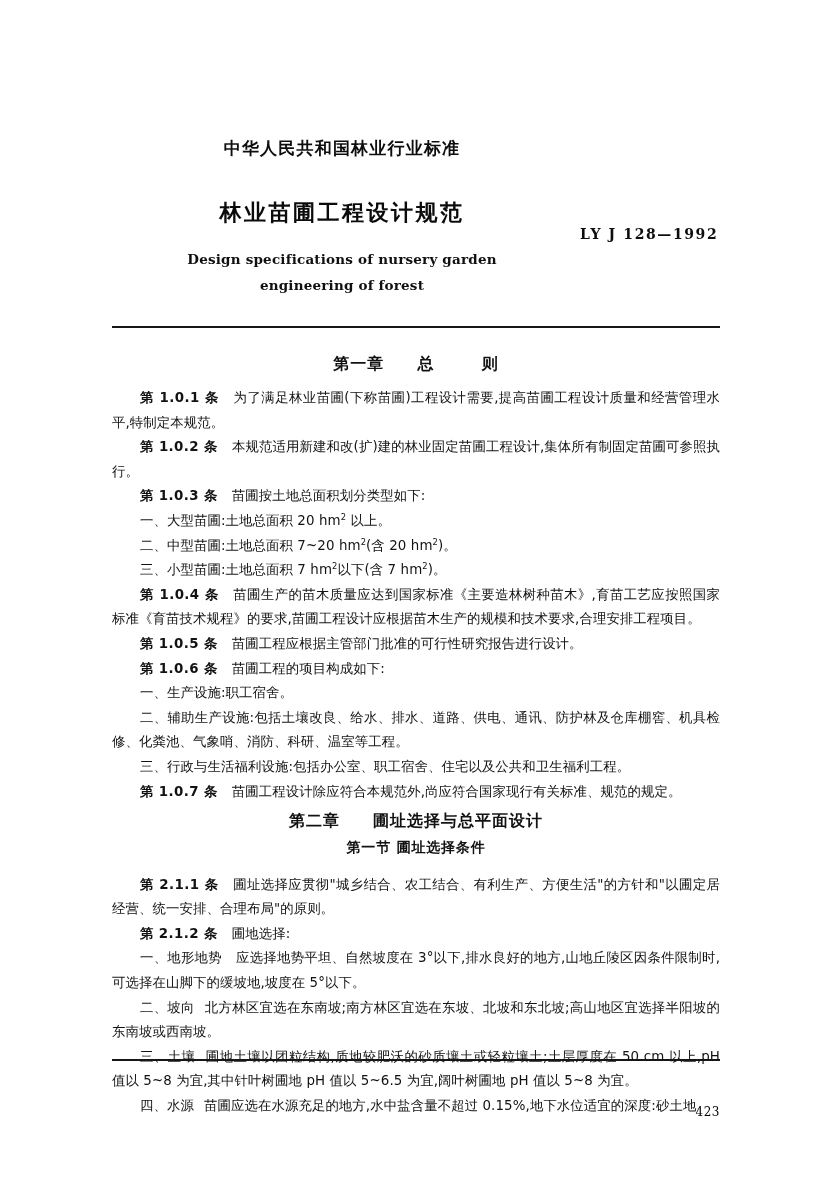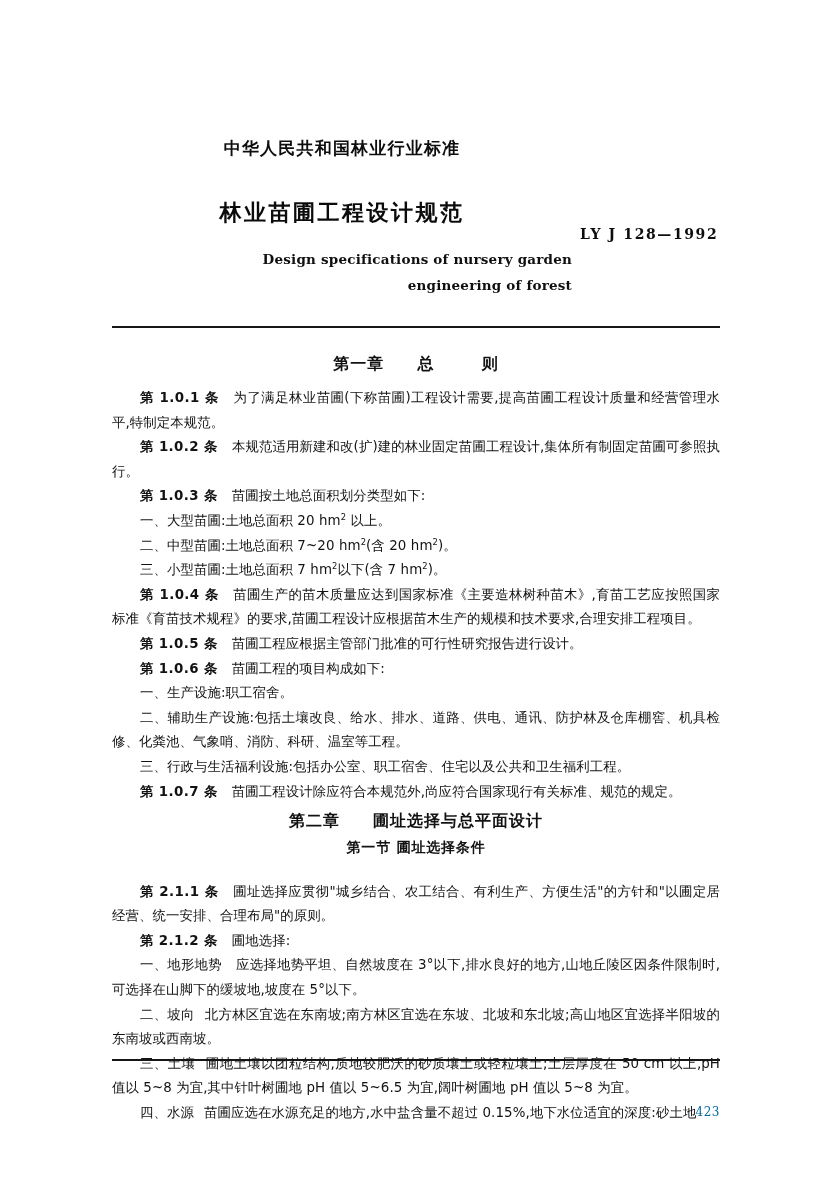--- a/index.html
+++ b/index.html
@@ -64,21 +64,21 @@
     font-weight: bold;
     letter-spacing: 1.6px;
     white-space: nowrap;
     color: #0d0d0d;
   }
   .std-title-en {
     position: absolute;
     left: 0;
     top: 246px;
     width: 460px;
-    text-align: right;
+    text-align: center;
     font-family: "DejaVu Serif", "Liberation Serif", serif;
     font-size: 13.5px;
     font-weight: bold;
     letter-spacing: 0.2px;
     line-height: 26px;
     color: #101010;
   }
   .std-title-en .en-line { display: block; }
 
   .rule-top {
@@ -109,21 +109,21 @@
     line-height: 24px;
   }
   .chapter-head .gap { display: inline-block; width: 20px; }
   .chapter-head .gap-wide { display: inline-block; width: 34px; }
 
   .section-head {
     text-align: center;
     font-size: 14px;
     font-weight: bold;
     letter-spacing: 0.8px;
-    margin: 0 0 15px 0;
+    margin: 0 0 8px 0;
     line-height: 24.6px;
   }
 
   p.para {
     margin: 0;
     text-align: justify;
     text-justify: inter-character;
     text-indent: 28px;
     line-height: 24.6px;
     letter-spacing: 0.1px;
@@ -186,21 +186,21 @@
     white-space: nowrap;
     color: #101010;
   }
   .page-number {
     position: absolute;
     right: 0;
     top: 1105px;
     font-family: "DejaVu Serif", "Liberation Serif", serif;
     font-size: 12px;
     letter-spacing: 0.5px;
-    color: #0369a1;
+    color: #000000;
   }
 </style>
 </head>
 <body>
 
 <div class="page">
   <div class="sheet">
 
     <div class="masthead">
       <div class="std-org">中华人民共和国林业行业标准</div>

